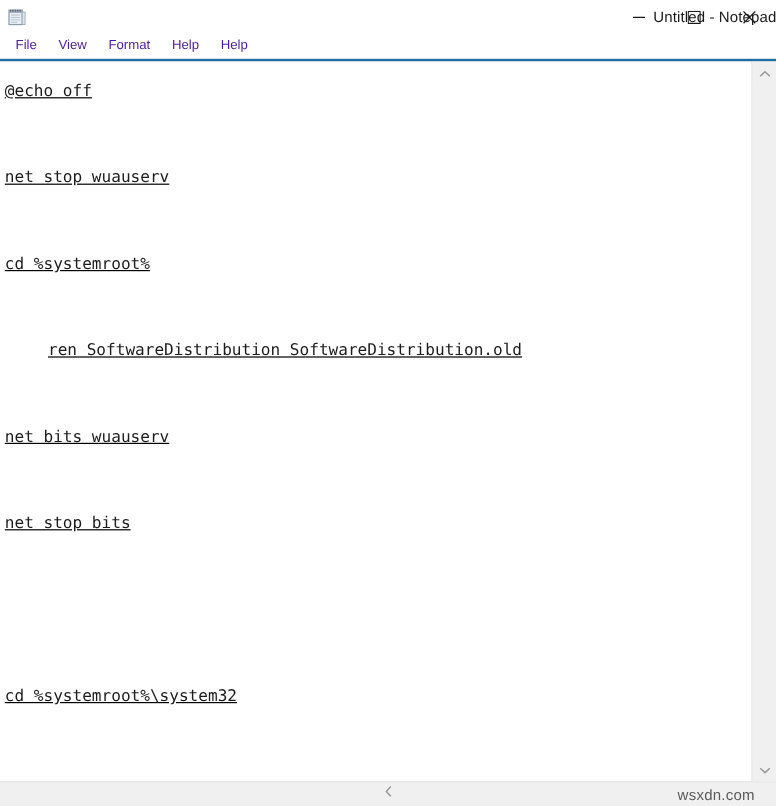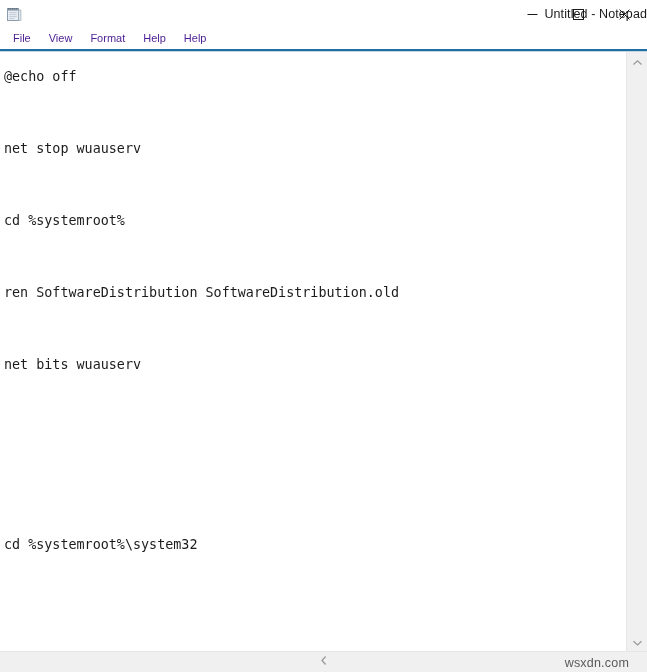--- a/index.html
+++ b/index.html
@@ -119,20 +119,21 @@
   }
 
   #text-area {
     flex: 1 1 auto;
     position: relative;
     background: #ffffff;
     overflow: hidden;
     padding-top: 7px;
     padding-left: 4px;
     box-sizing: border-box;
+    text-decoration: underline;
   }
 
   .code-line {
     font-family: "DejaVu Sans Mono", "Liberation Mono", monospace;
     font-size: 13.4px;
     line-height: 36px;
     height: 36px;
     color: #1c1c1c;
     white-space: pre;
     letter-spacing: 0px;
@@ -268,24 +269,25 @@
 
   <div id="body-region">
 
     <div id="text-area">
         <div class="code-line" style="color: rgb(28, 28, 28);">@echo off</div>
         <div class="code-line" style="color: rgb(28, 28, 28);"></div>
         <div class="code-line" style="color: rgb(28, 28, 28);">net stop wuauserv</div>
         <div class="code-line" style="color: rgb(28, 28, 28);"></div>
         <div class="code-line" style="color: rgb(28, 28, 28);">cd %systemroot%</div>
         <div class="code-line" style="color: rgb(28, 28, 28);"></div>
-        <div class="code-line" style="color: rgb(28, 28, 28);">ren SoftwareDistribution SoftwareDistribution.old</div>
+        <div class="code-line" style="color: rgb(28, 28, 28); margin-left: 36px;">ren SoftwareDistribution SoftwareDistribution.old</div>
         <div class="code-line" style="color: rgb(28, 28, 28);"></div>
         <div class="code-line" style="color: rgb(28, 28, 28);">net bits wuauserv</div>
         <div class="code-line" style="color: rgb(28, 28, 28);"></div>
+        <div class="code-line" style="color: rgb(28, 28, 28);">net stop bits</div>
         <div class="code-line" style="color: rgb(28, 28, 28);"></div>
         <div class="code-line" style="color: rgb(28, 28, 28);"></div>
         <div class="code-line" style="color: rgb(28, 28, 28);"></div>
         <div class="code-line" style="color: rgb(28, 28, 28);">cd %systemroot%\system32</div>
       </div>
 
     <div id="v-scrollbar">
       <div class="scroll-arrow">
         <span>
           <svg width="11" height="8" viewBox="0 0 11 8" xmlns="http://www.w3.org/2000/svg">

